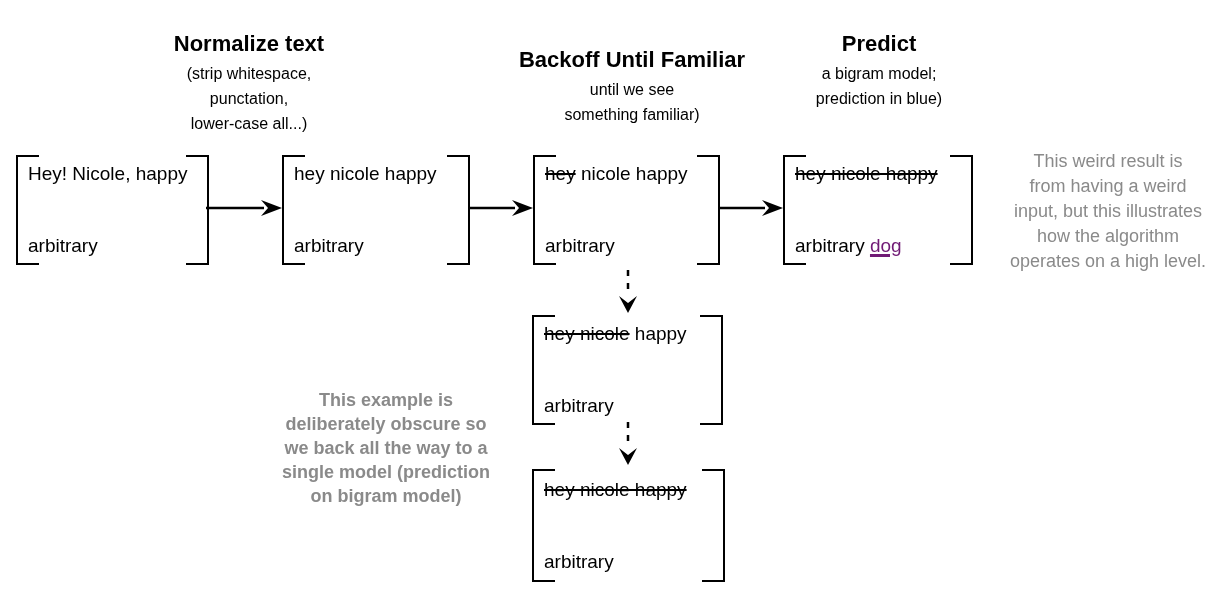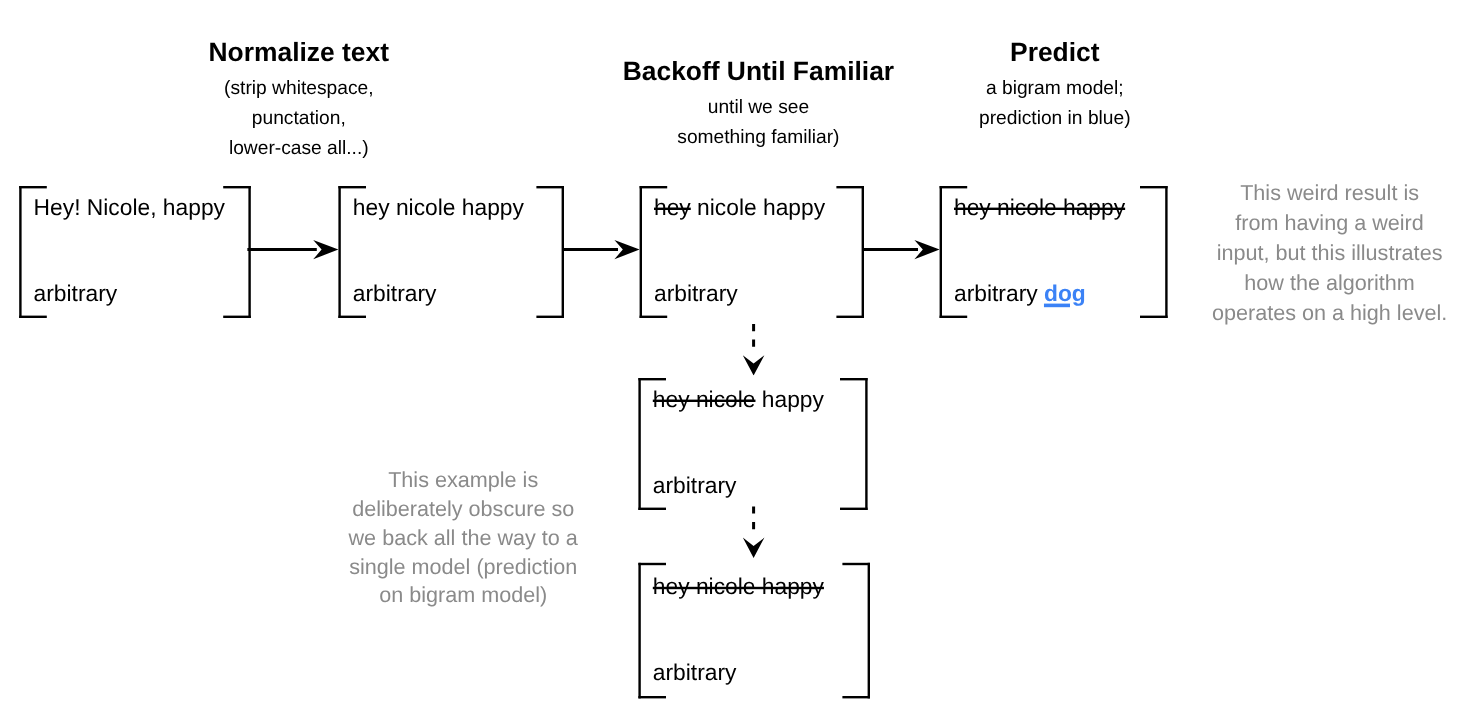--- a/index.html
+++ b/index.html
@@ -12,28 +12,28 @@
   .step-sub { font-size:16px; line-height:25px; }
 
   
   .tbox { position:absolute; }
   .bracket { position:absolute; top:0; bottom:0; width:23px; box-sizing:border-box; }
   .bracket.left  { left:0;  border-left:2.5px solid #000;  border-top:2.5px solid #000; border-bottom:2.5px solid #000; }
   .bracket.right { right:0; border-right:2.5px solid #000; border-top:2.5px solid #000; border-bottom:2.5px solid #000; }
   .tbox-text { position:absolute; left:12px; right:6px; top:50%; transform:translateY(-50%);
                font-size:19px; line-height:24px; color:#000; white-space:pre-wrap; }
   .strike { text-decoration:line-through; text-decoration-thickness:2px; }
-  .prediction { color:#3b82f6; font-weight:bold; text-decoration:underline; text-decoration-thickness:2.5px; }
+  .prediction { color:#701a75; font-weight:normal; text-decoration:underline; text-decoration-thickness:2.5px; }
 
   
   .harrow, .varrow { position:absolute; }
 
   
   .note { position:absolute; text-align:center; color:#8a8a8a; font-size:18px; line-height:25px; }
-  .note.left-note { line-height:24px; }
+  .note.left-note { line-height:24px;font-weight:bold; }
 </style>
 </head>
 <body>
 
 <div class="canvas">
 
   <div class="step-header" style="left:99px;">
     <div class="step-title">Normalize text</div>
     <div class="step-sub">(strip whitespace,</div>
     <div class="step-sub">punctation,</div>

